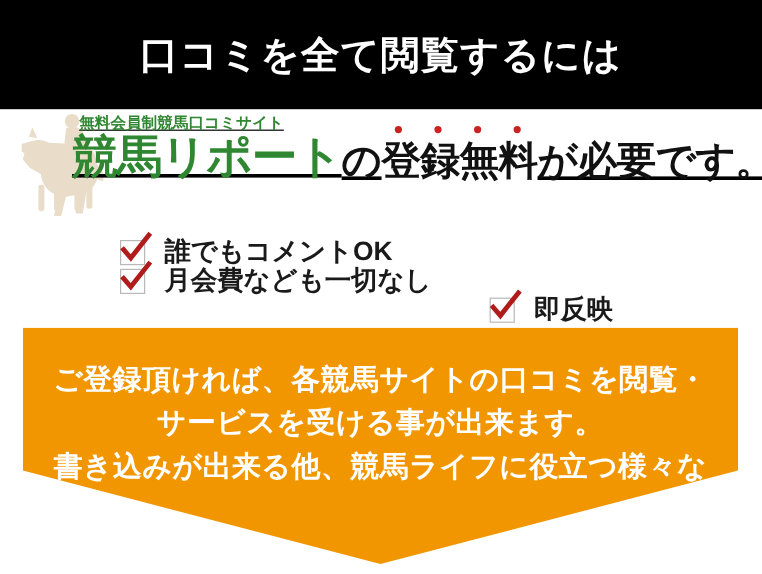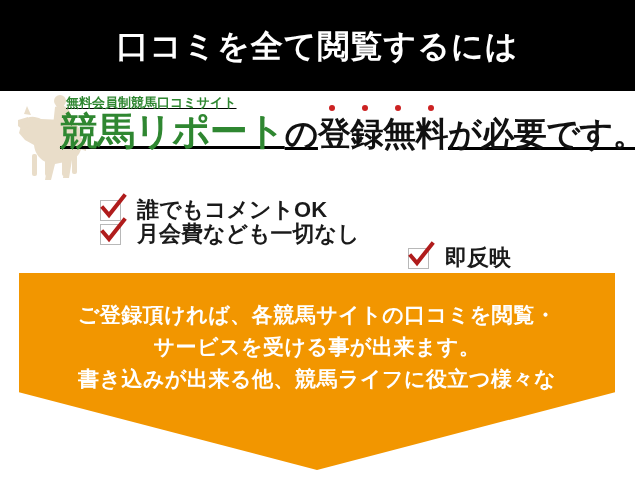--- a/index.html
+++ b/index.html
@@ -162,21 +162,21 @@
     width: 596px;
     height: 197px;
     background: #f29600;
     -webkit-clip-path: polygon(0 0, 100% 0, 100% 60.5%, 50% 100%, 0 60.5%);
     clip-path: polygon(0 0, 100% 0, 100% 60.5%, 50% 100%, 0 60.5%);
     box-sizing: border-box;
     padding-top: 26px;
   }
   .banner-text {
     color: #ffffff;
-    font-size: 21px;
+    font-size: 24px;
     font-weight: bold;
     line-height: 1.52;
     text-align: center;
     letter-spacing: 0.5px;
   }
   .banner-text div { white-space: nowrap; }
 </style>
 </head>
 <body>
 

